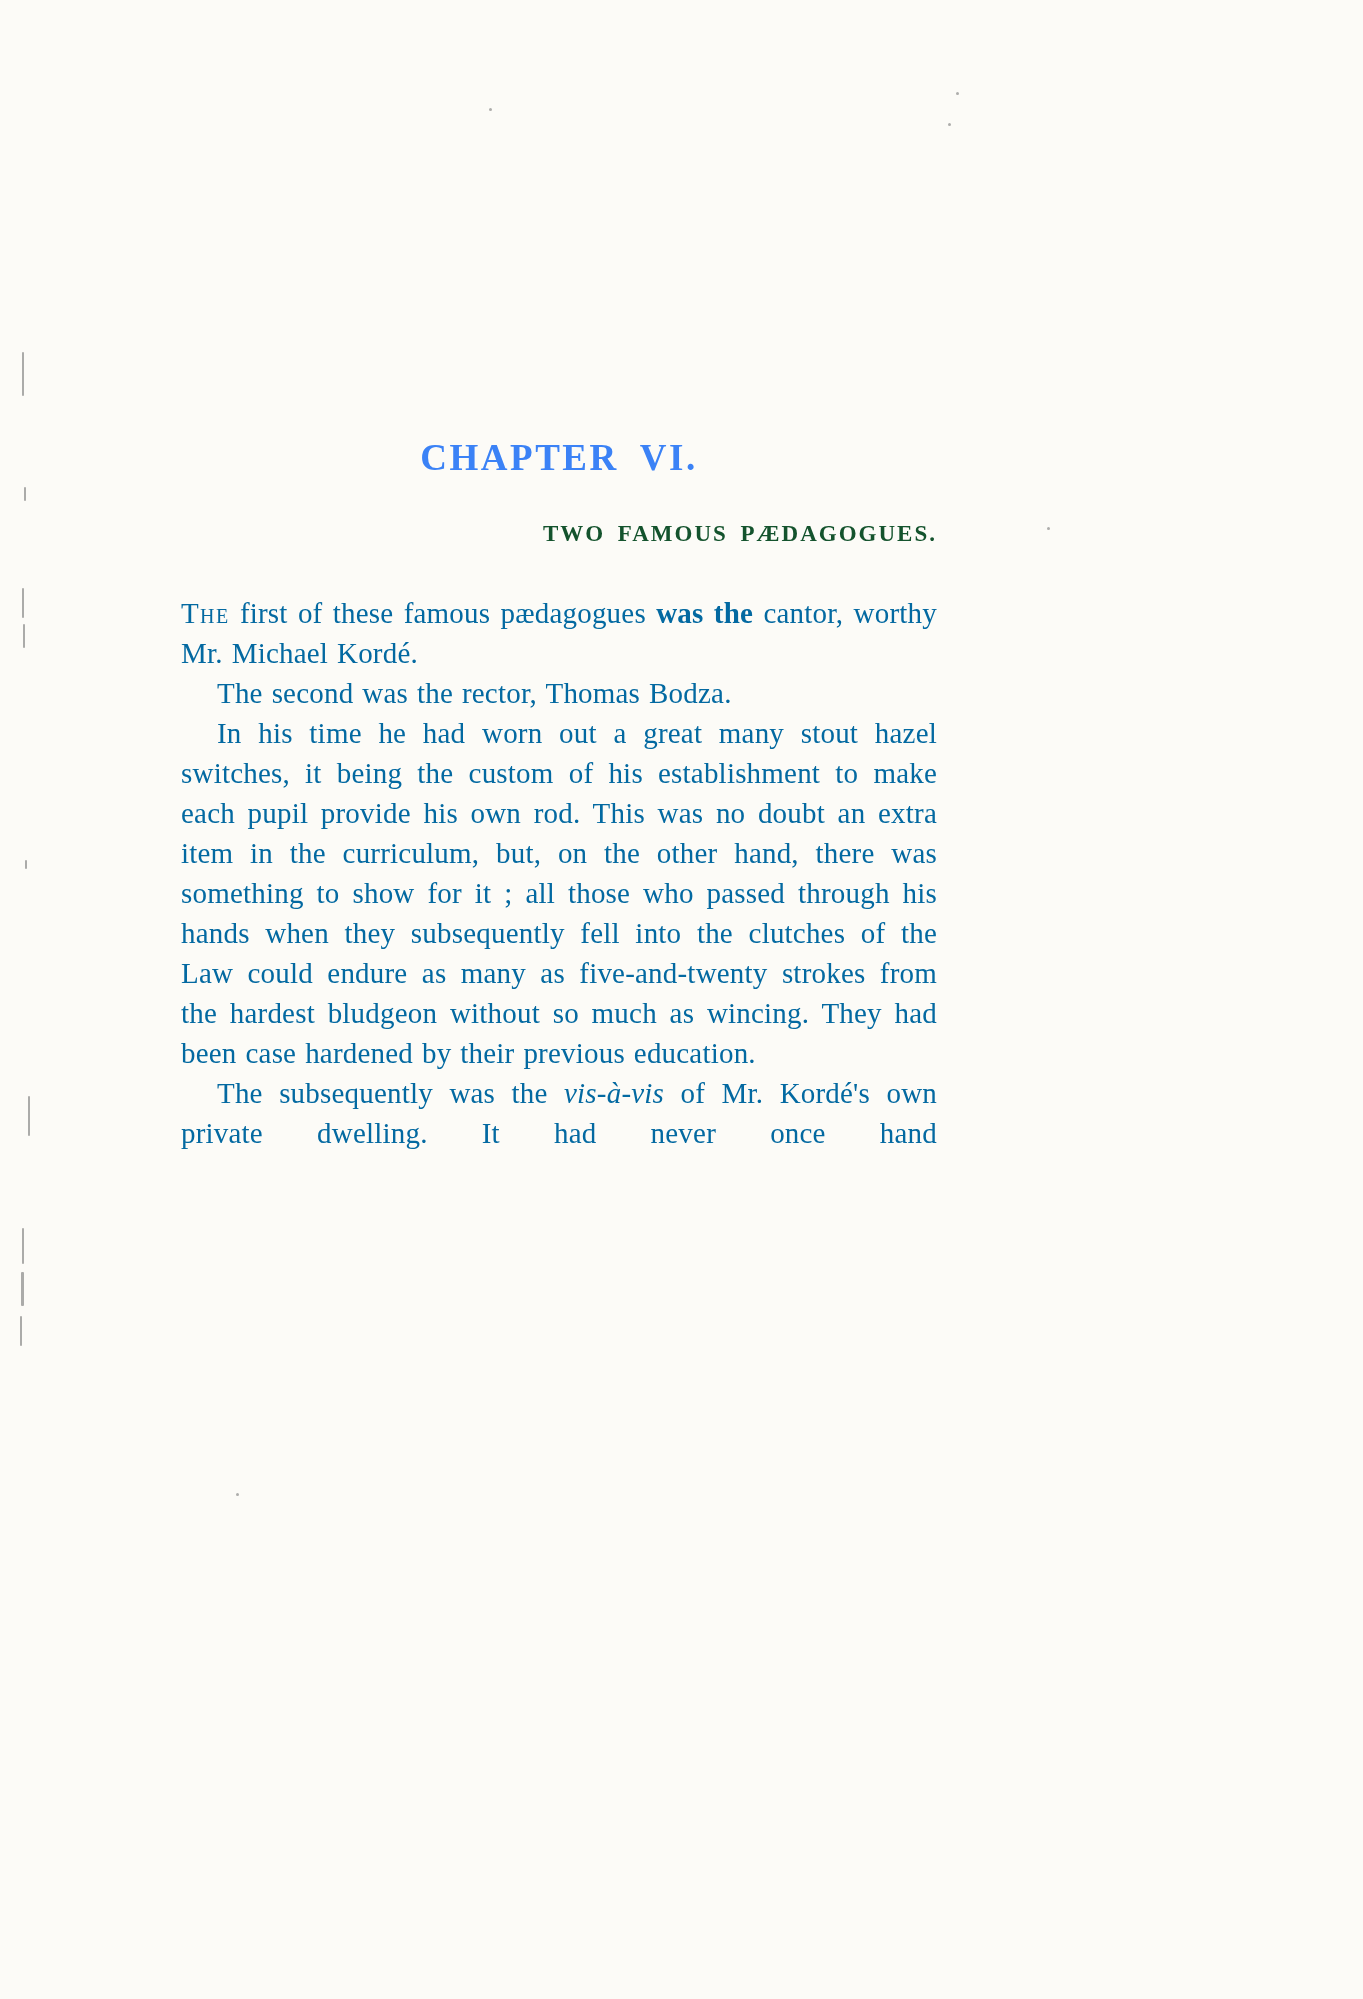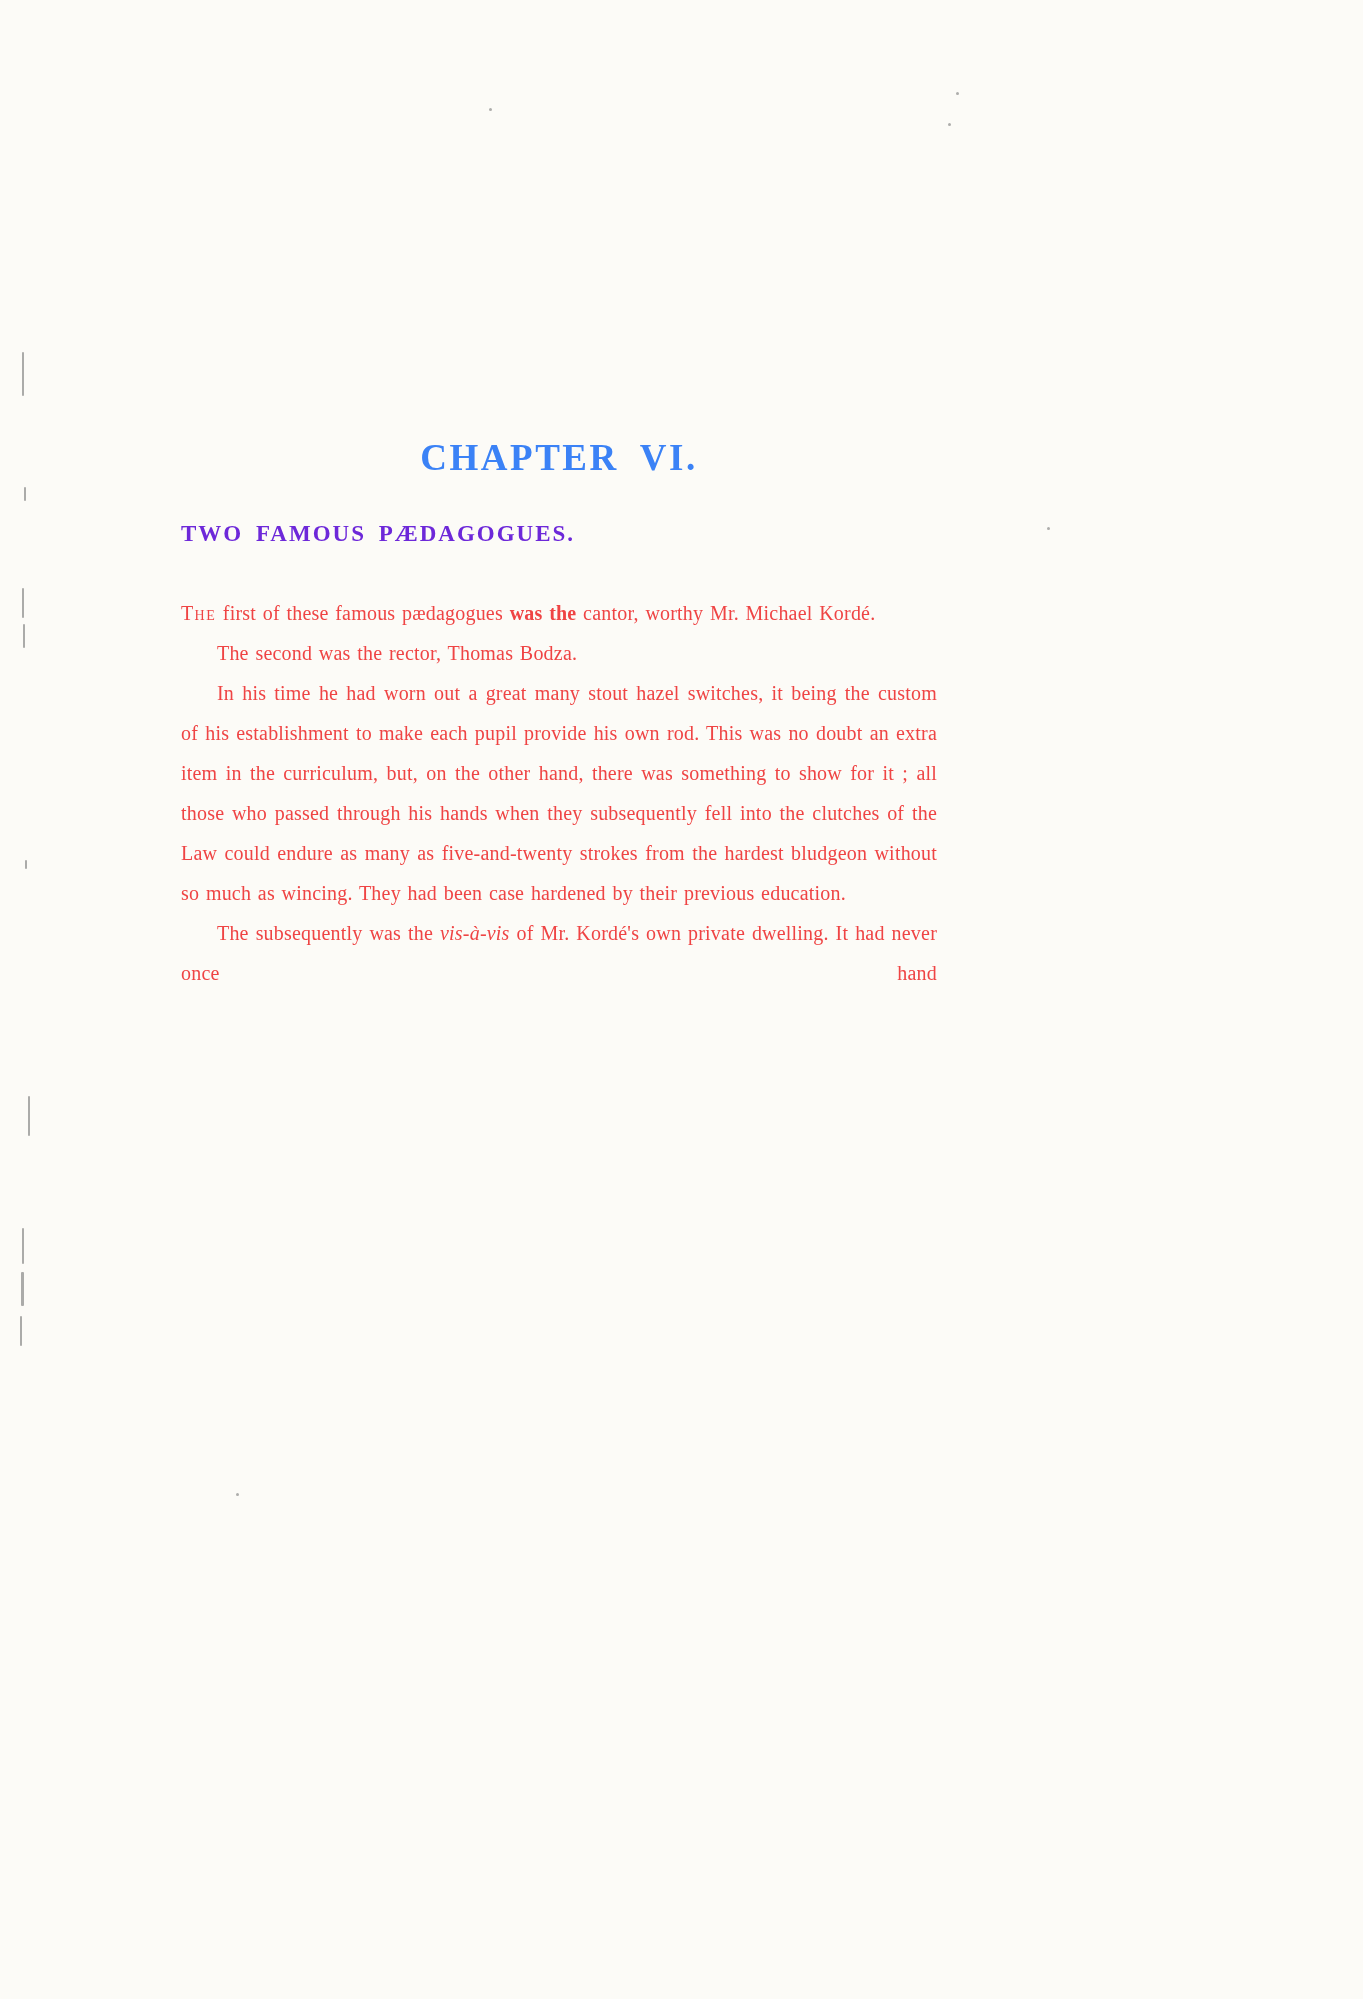--- a/index.html
+++ b/index.html
@@ -26,35 +26,35 @@
     margin: 0;
     text-align: center;
     font-size: 37px;
     font-weight: 700;
     letter-spacing: 2.5px;
     word-spacing: 10px;
     color: #3b82f6;
   }
   .section-heading {
     margin: 42px 0 0 0;
-    text-align: left;
+    text-align: right;
     font-size: 23px;
     font-weight: 700;
     letter-spacing: 2px;
     word-spacing: 5px;
-    color: #6d28d9;
+    color: #14532d;
   }
   .body-text {
     margin-top: 46px;
-    font-size: 20px;
+    font-size: 29px;
     line-height: 40px;
     text-align: justify;
     letter-spacing: 0.2px;
     word-spacing: 1.5px;
-    color: #ef4444;
+    color: #0369a1;
   }
   .para {
     margin: 0;
     text-indent: 36px;
   }
   .para.no-indent {
     text-indent: 0;
   }
   .lead-smallcaps {
     font-variant: small-caps;

